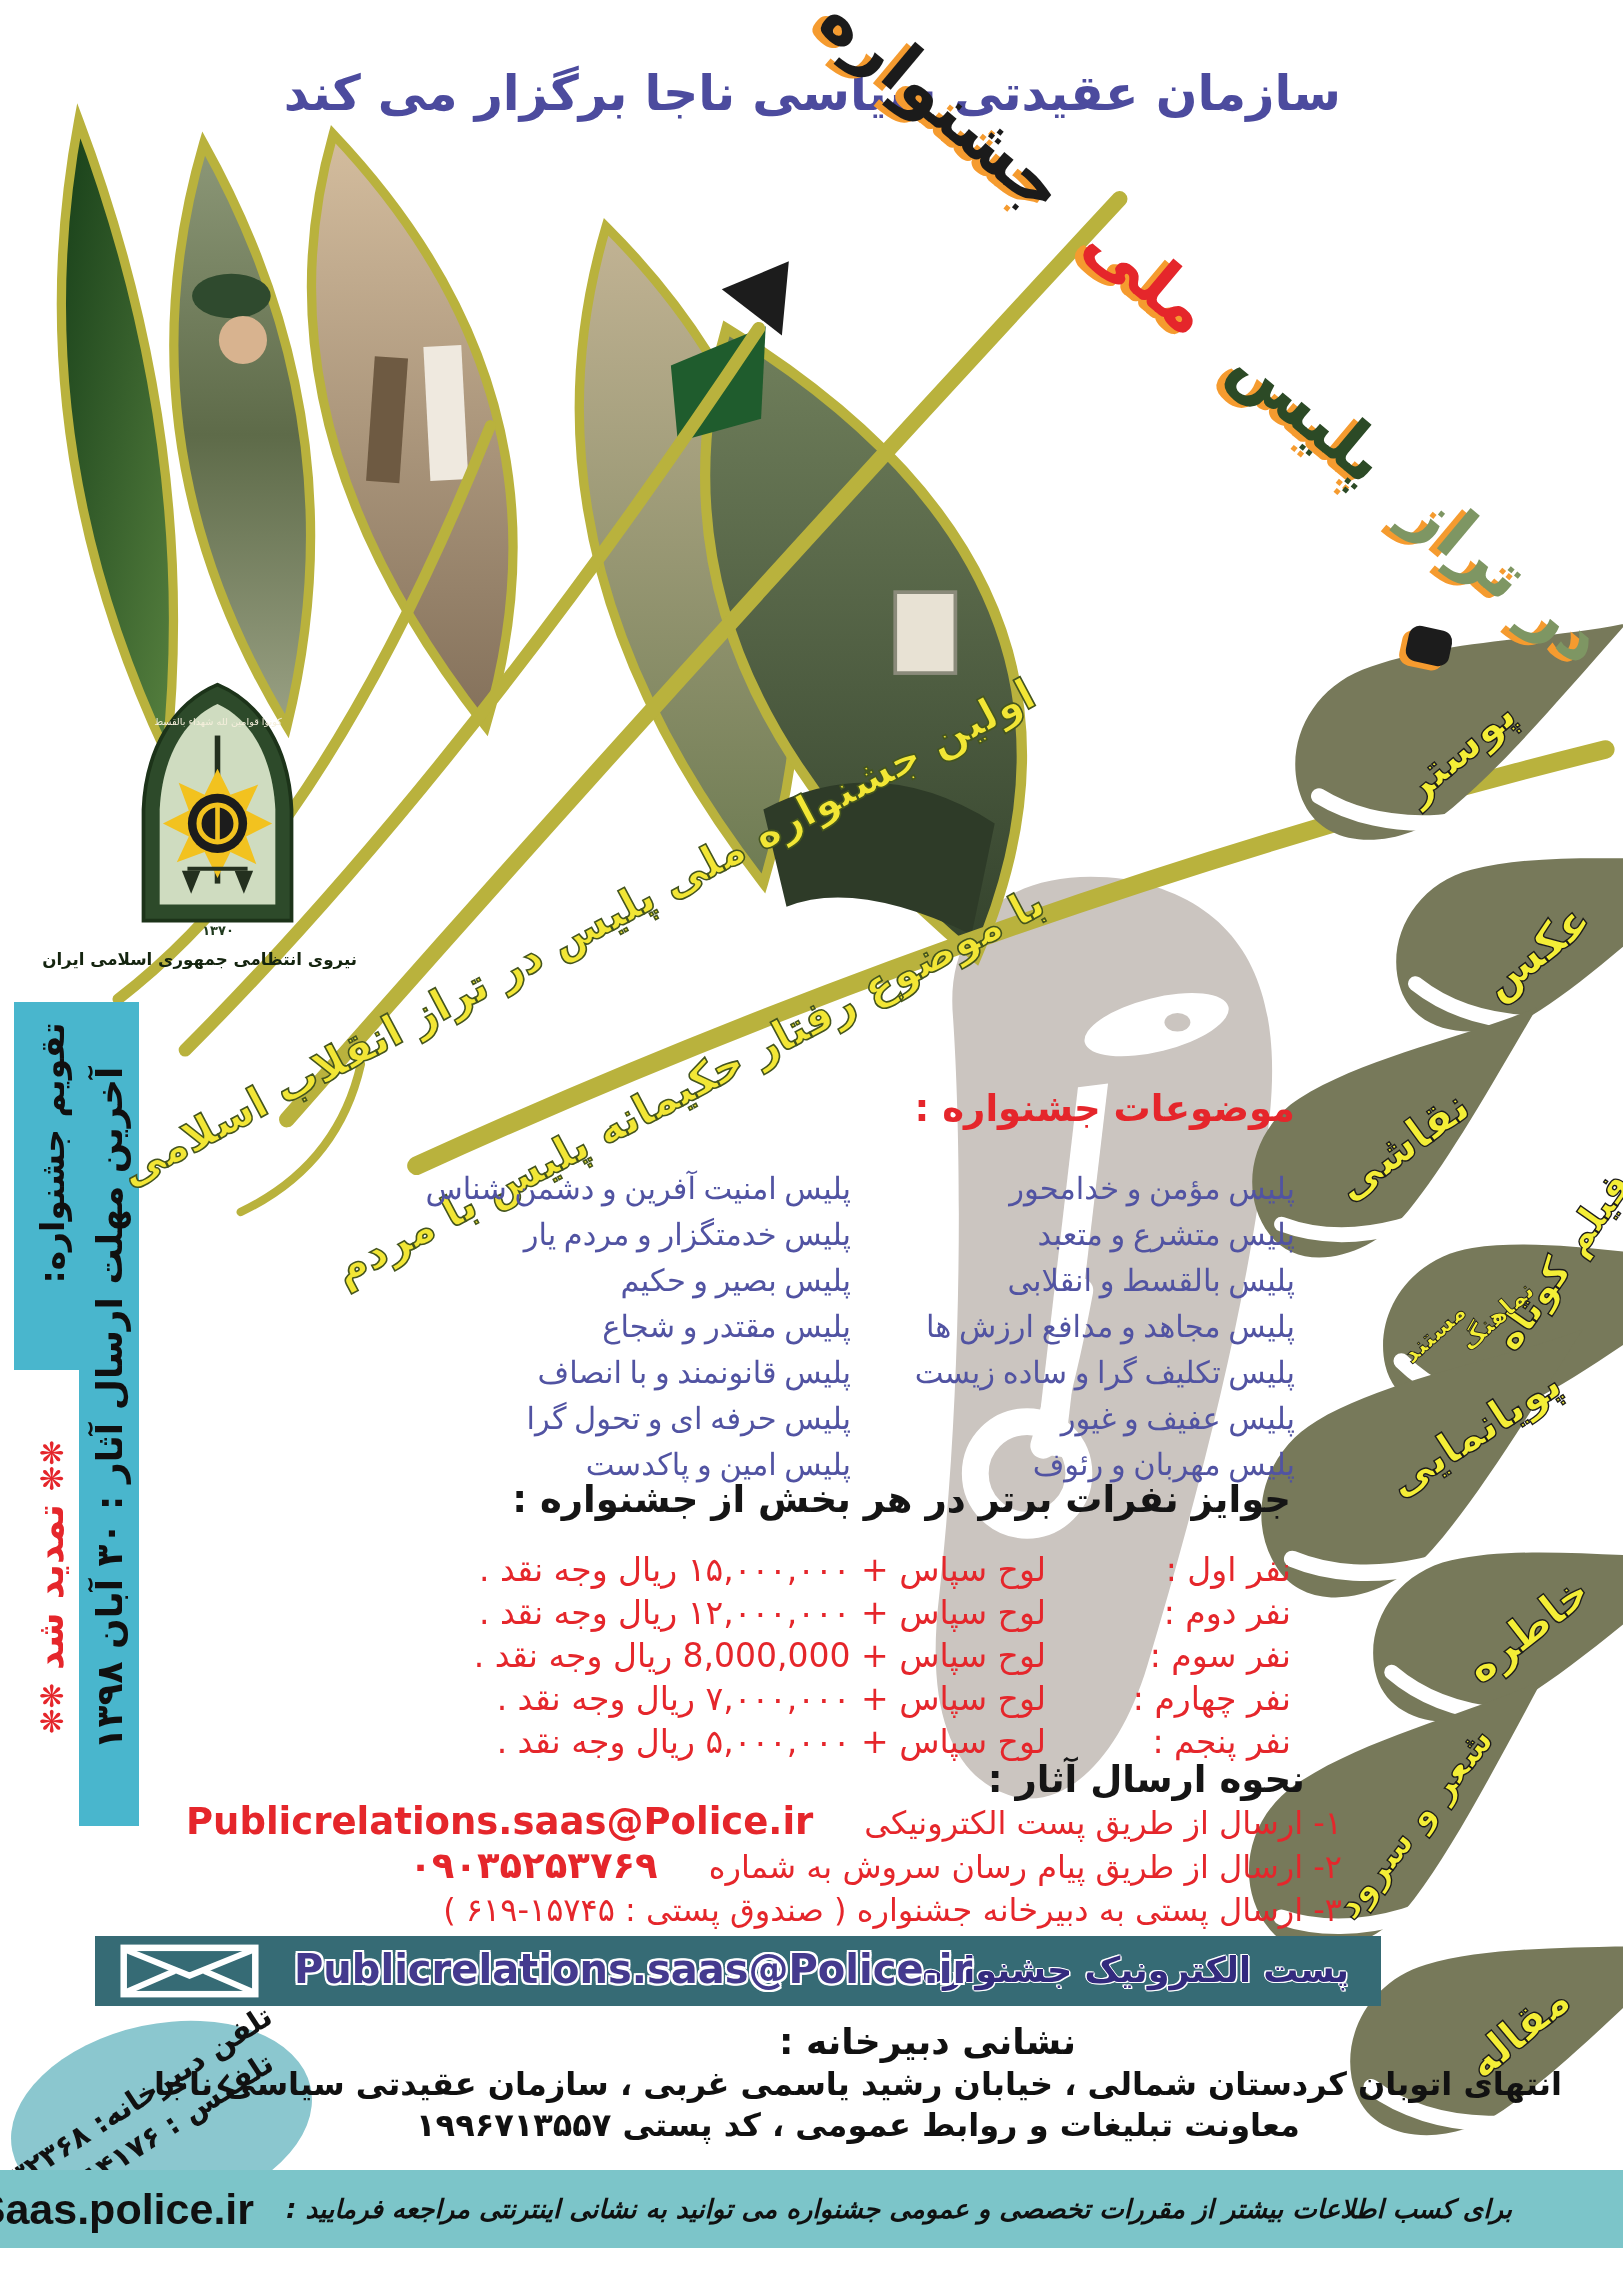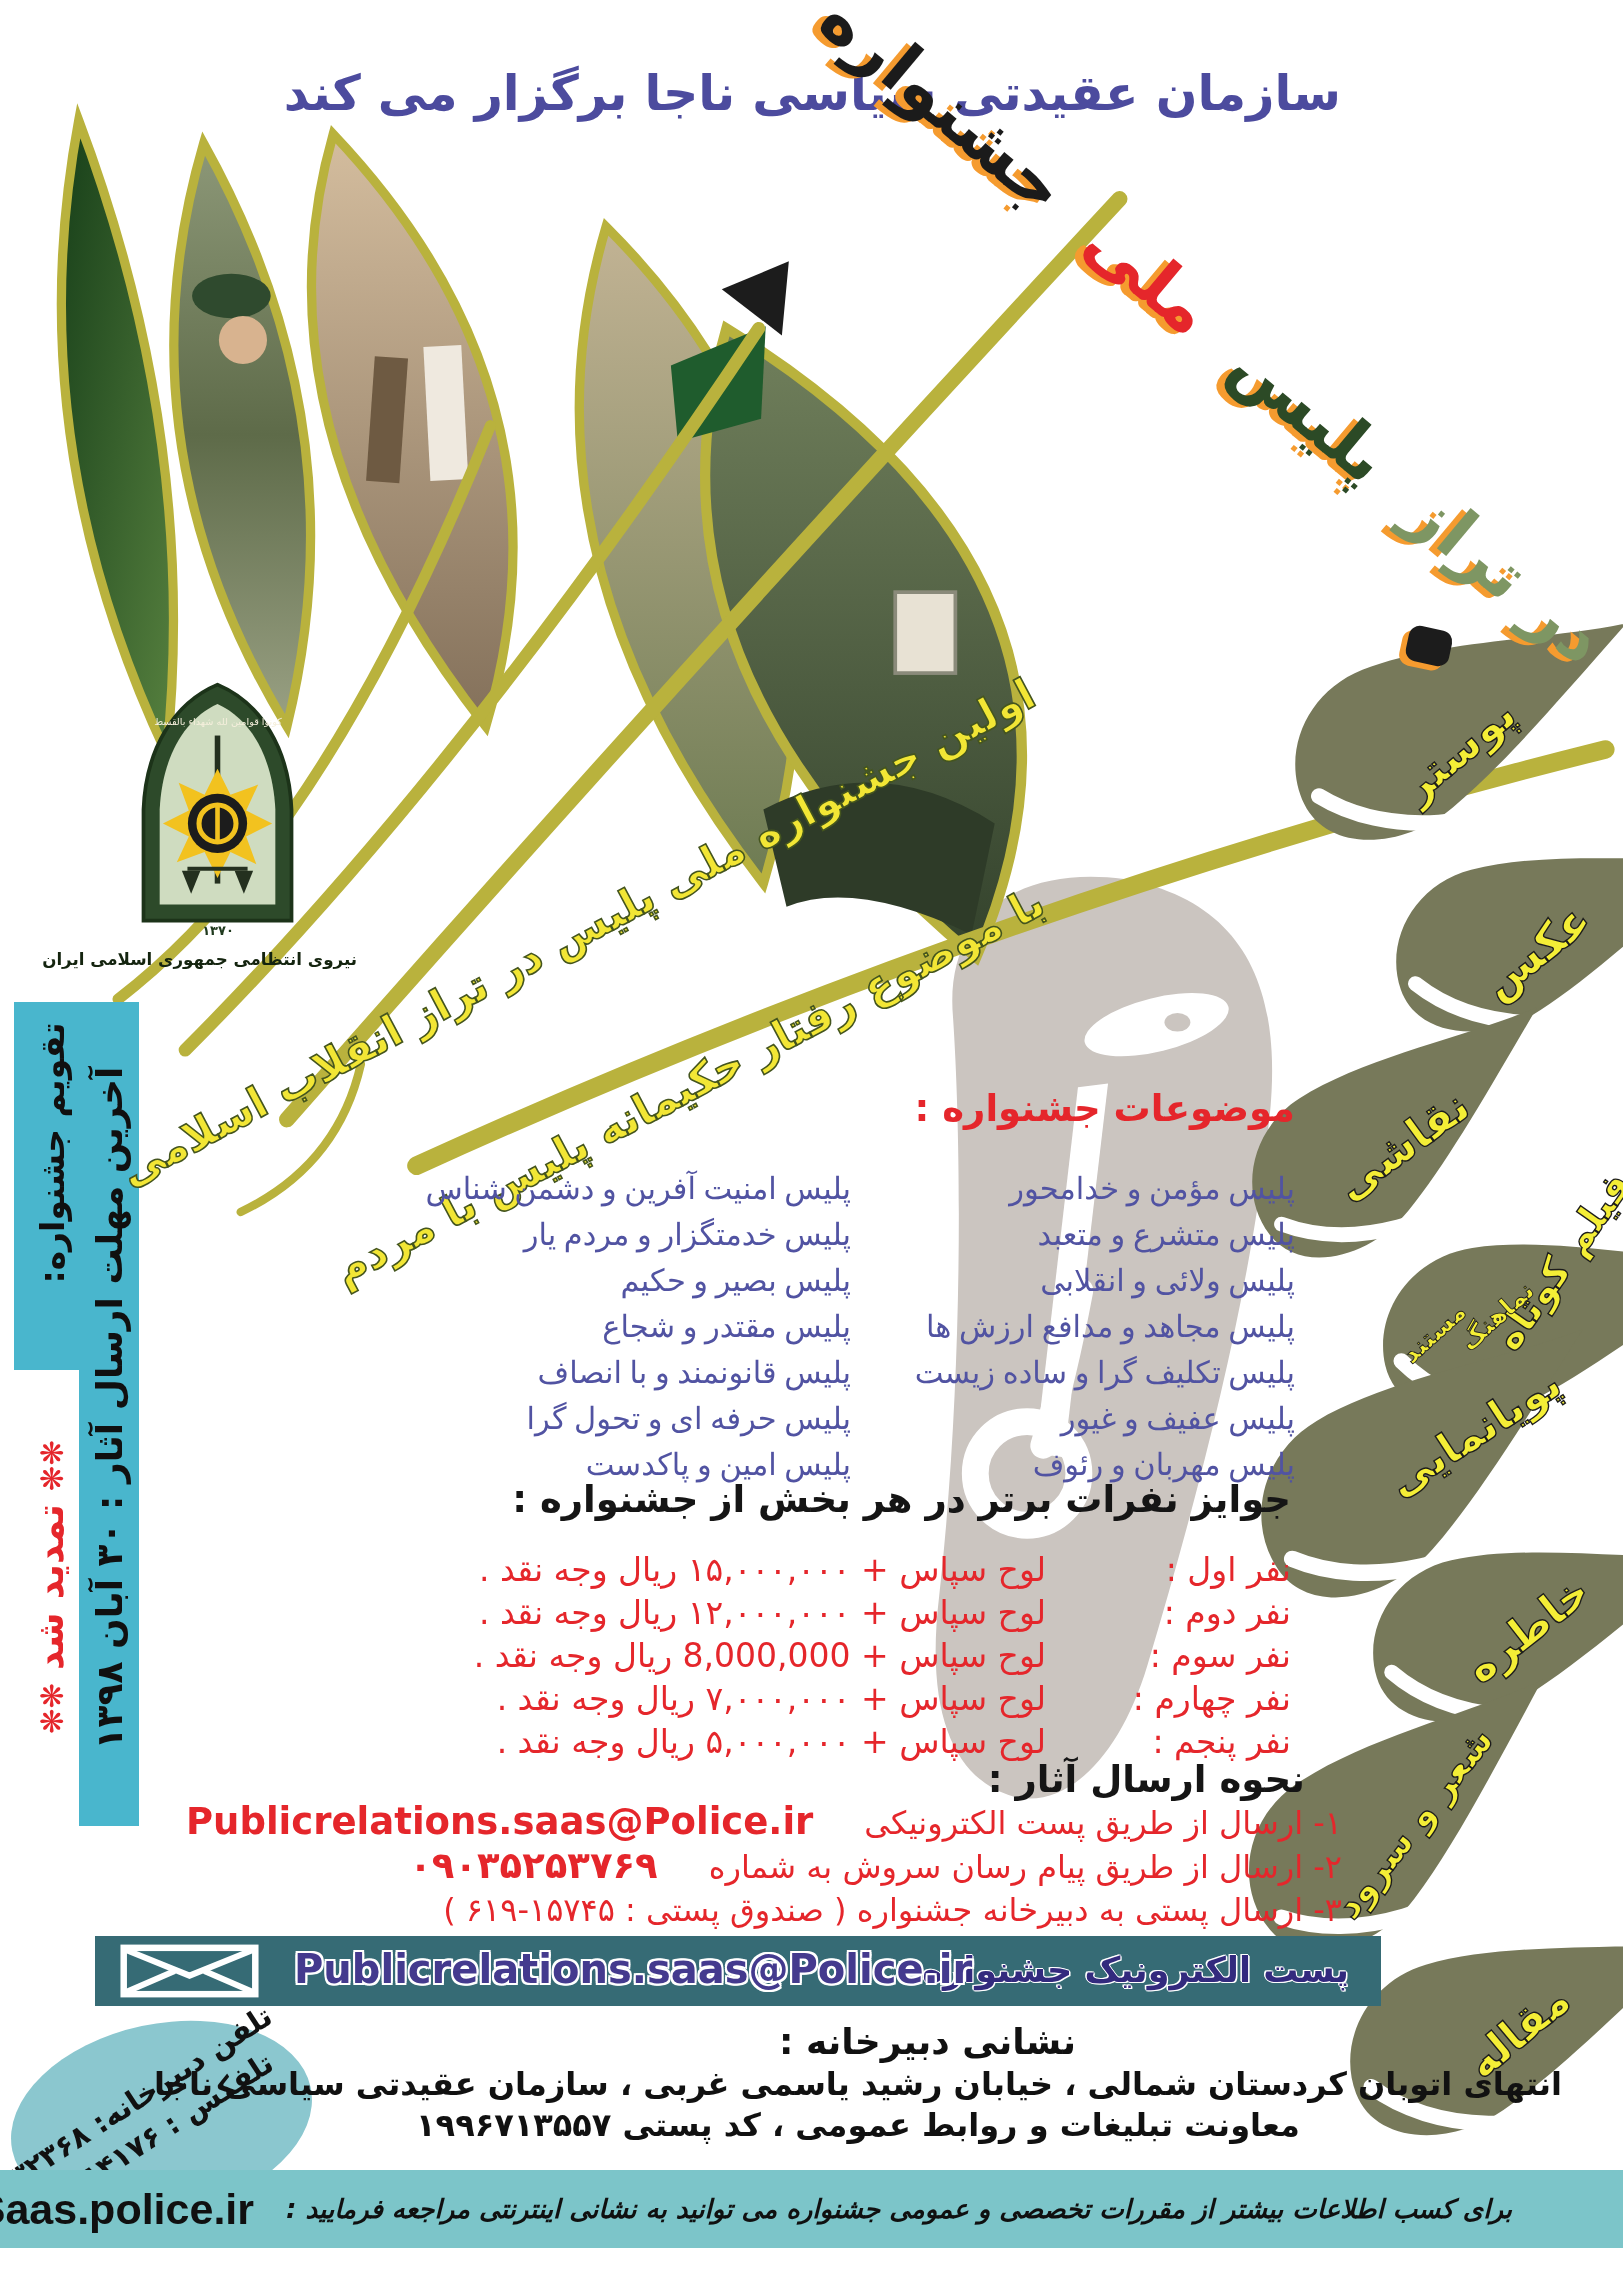--- a/index.html
+++ b/index.html
@@ -226,21 +226,21 @@
   <div class="abs ctr leaf-label" style="left:1434px;top:1333px;font-size:25px;-webkit-text-stroke:0.9px #1c1c1c;transform:translate(-50%,-50%) rotate(-42deg);">مستند</div>
   <div class="abs ctr leaf-label" style="left:1474px;top:1432px;font-size:43px;transform:translate(-50%,-50%) rotate(-33deg);">پویانمایی</div>
   <div class="abs ctr leaf-label" style="left:1527px;top:1629px;font-size:44px;transform:translate(-50%,-50%) rotate(-38deg);">خاطره</div>
   <div class="abs ctr leaf-label" style="left:1414px;top:1823px;font-size:37px;transform:translate(-50%,-50%) rotate(-52deg);">شعر و سرود</div>
   <div class="abs ctr leaf-label" style="left:1518px;top:2031px;font-size:44px;transform:translate(-50%,-50%) rotate(-40deg);">مقاله</div>
 
   <div class="abs topics-heading">موضوعات جشنواره :</div>
   <div class="abs topic-col col-r">
     <div>پلیس مؤمن و خدامحور</div>
     <div>پلیس متشرع و متعبد</div>
-    <div>پلیس ولائی و انقلابی</div>
+    <div>پلیس بالقسط و انقلابی</div>
     <div>پلیس مجاهد و مدافع ارزش ها</div>
     <div>پلیس تکلیف گرا و ساده زیست</div>
     <div>پلیس عفیف و غیور</div>
     <div>پلیس مهربان و رئوف</div>
   </div>
   <div class="abs topic-col col-l">
     <div>پلیس امنیت آفرین و دشمن شناس</div>
     <div>پلیس خدمتگزار و مردم یار</div>
     <div>پلیس بصیر و حکیم</div>
     <div>پلیس مقتدر و شجاع</div>

